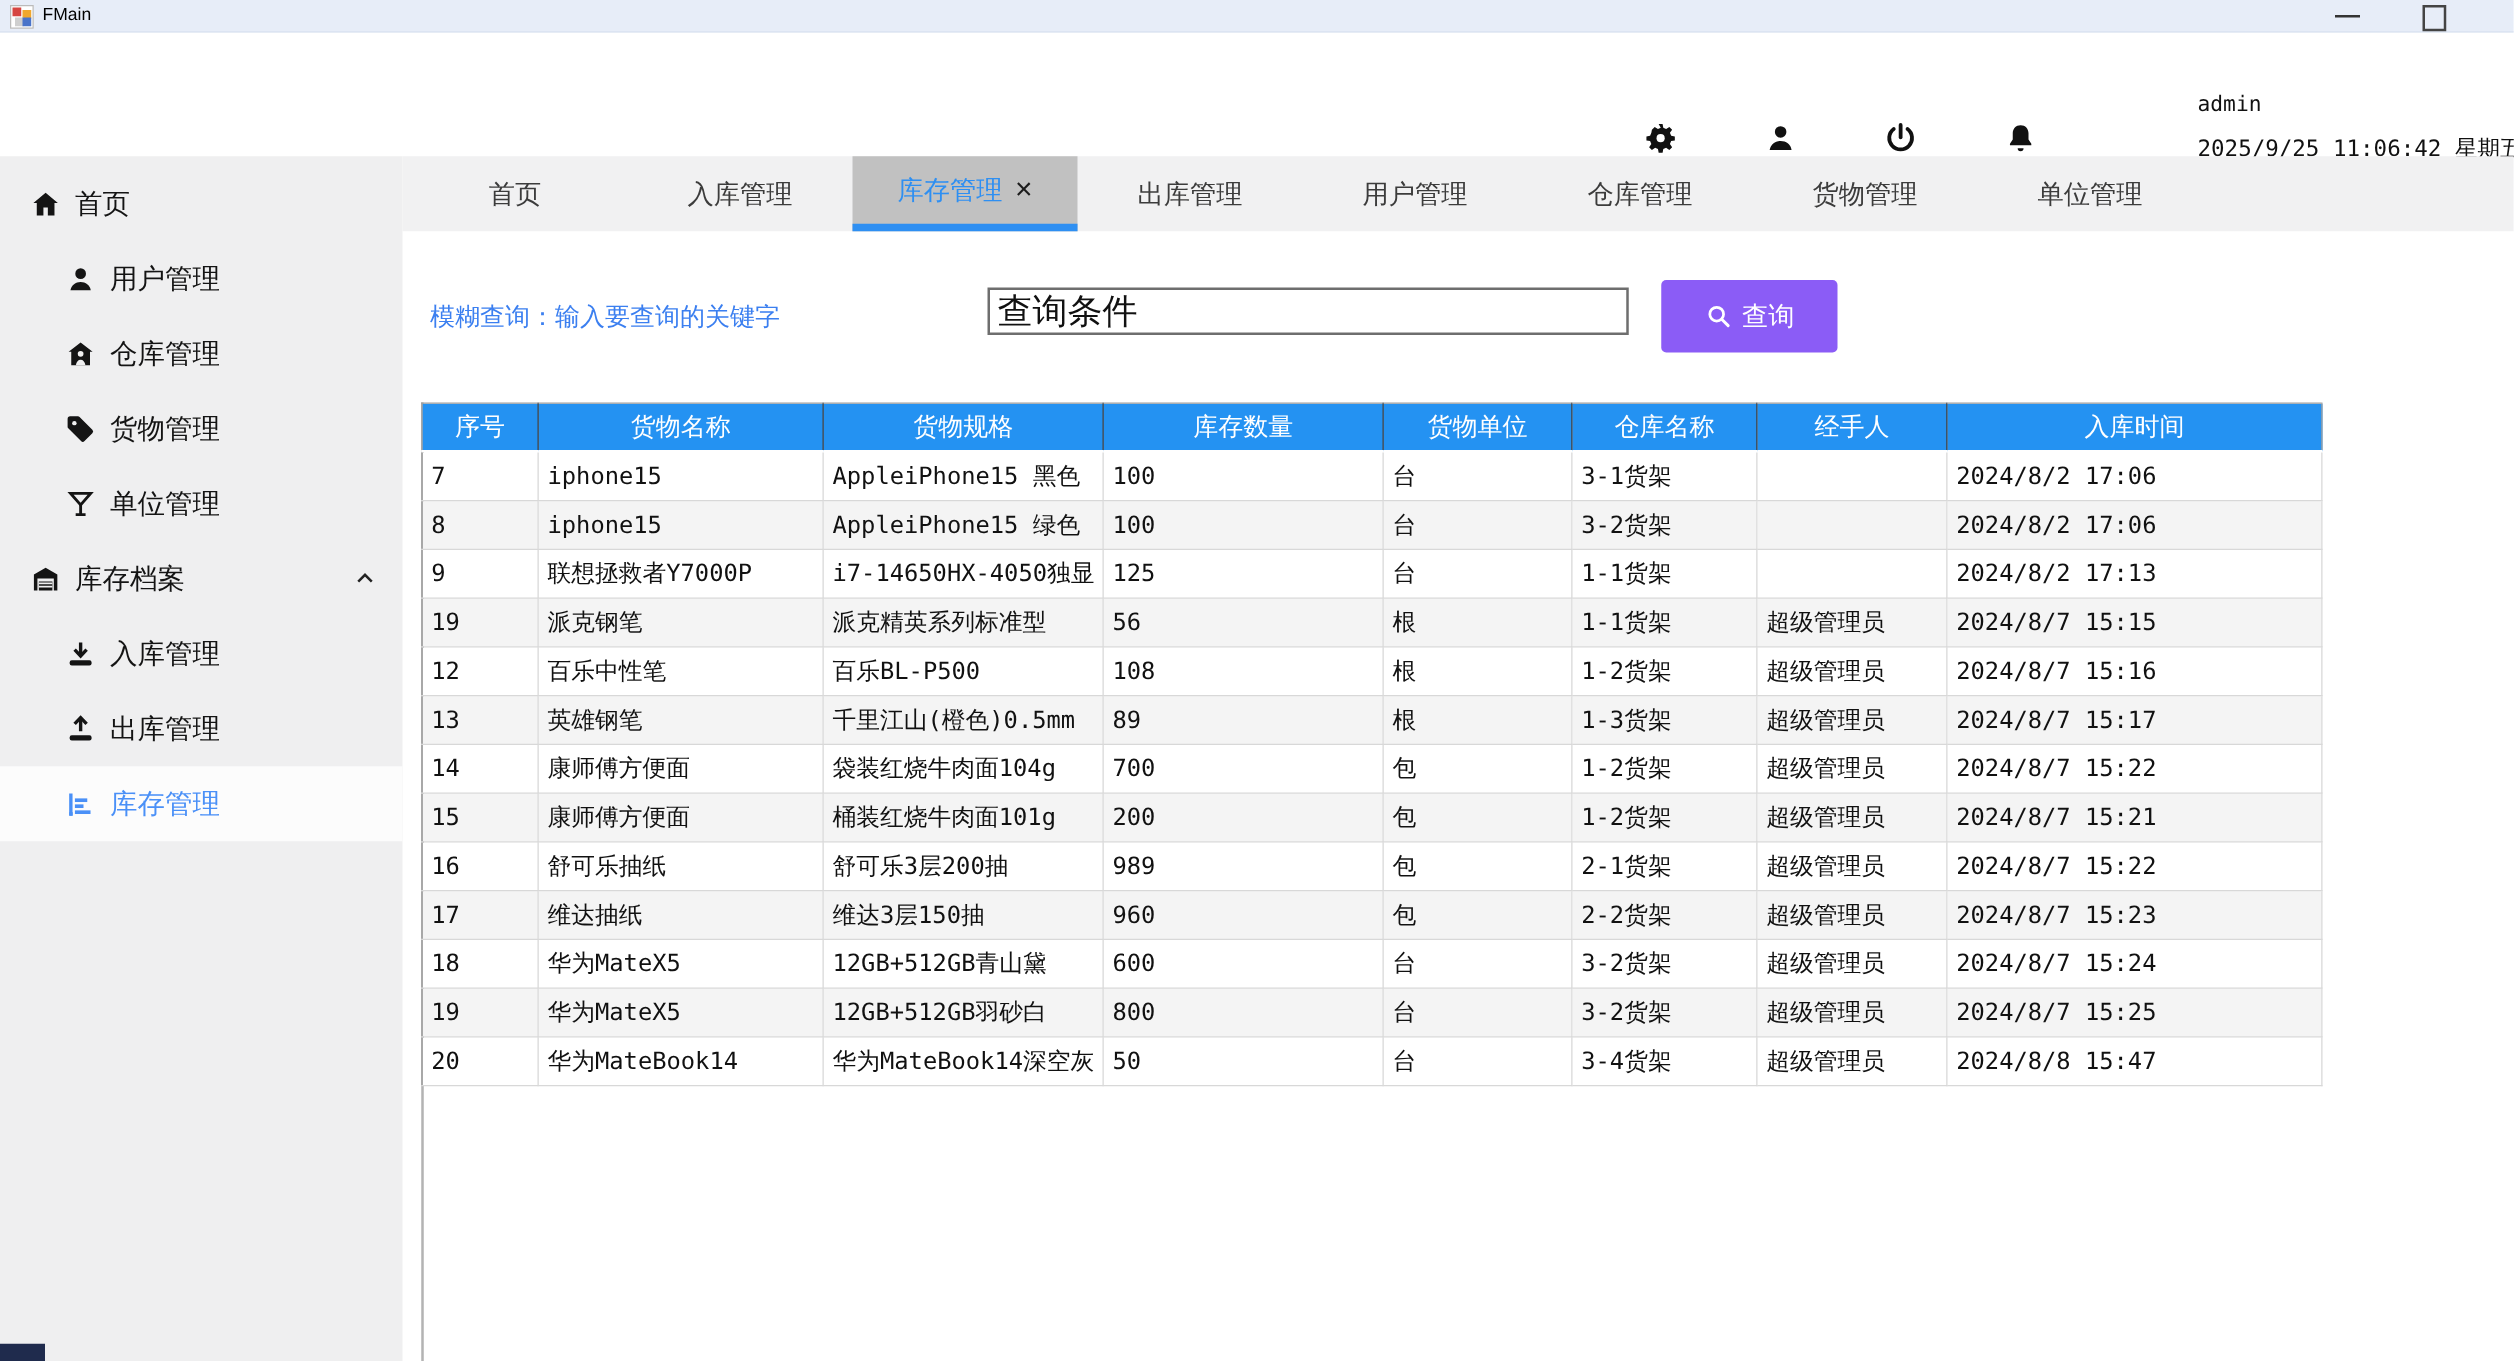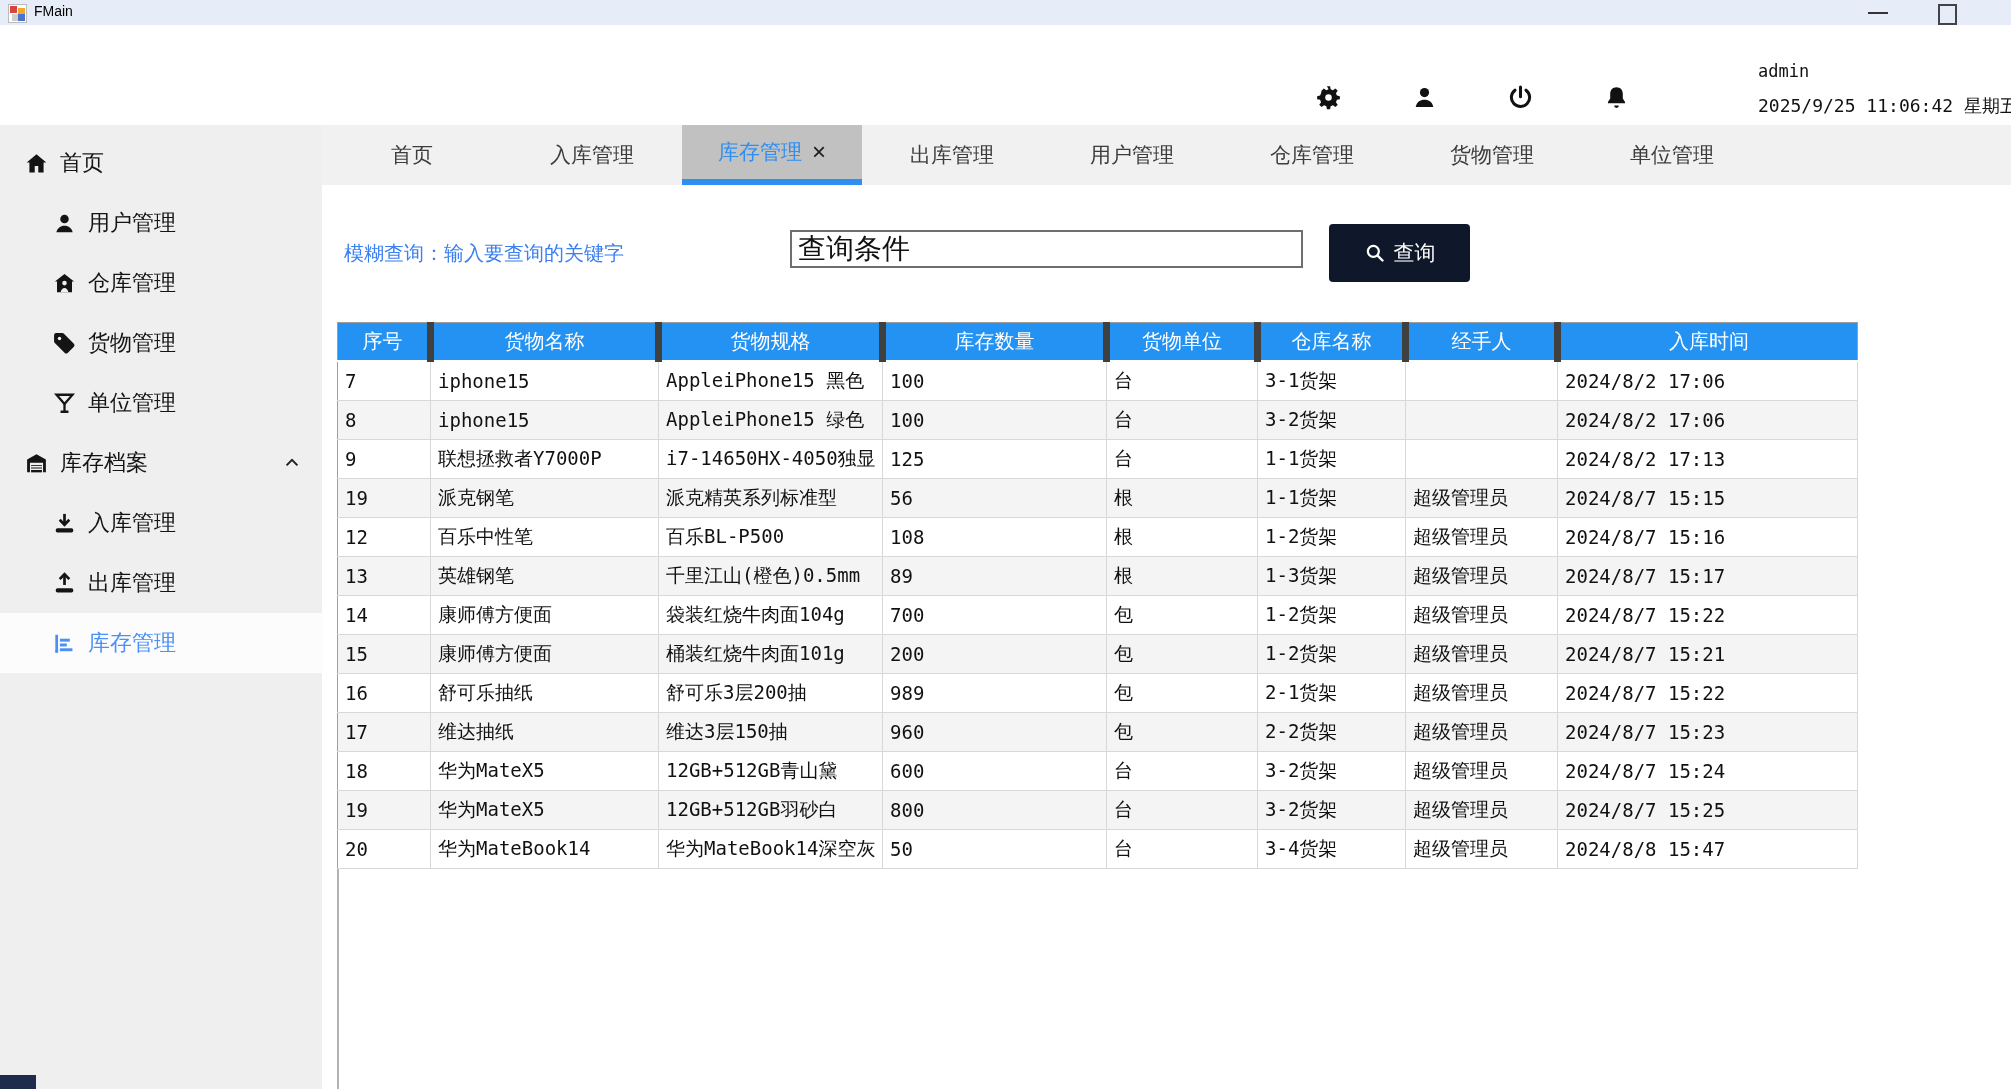--- a/index.html
+++ b/index.html
@@ -16,21 +16,21 @@
   .app-ico i{position:absolute;width:7px;height:7px;}
   .app-ico .q1{left:1px;top:1px;background:#d64541;}
   .app-ico .q2{left:9px;top:3px;background:#f0a72e;}
   .app-ico .q3{left:3px;top:9px;background:#cfcfcf;}
   .app-ico .q4{left:9px;top:9px;background:#4a74c9;}
   .win-title{position:absolute;left:34px;top:3px;font-size:14px;color:#000;}
   .btn-min{position:absolute;left:1868px;top:12px;width:20px;height:2px;background:#333;}
   .btn-max{position:absolute;left:1938px;top:4px;width:15px;height:17px;border:2px solid #444;background:transparent;}
 
   
-  .topbar{position:absolute;left:0;top:25px;width:100%;height:100px;background:#fff;}
+  .topbar{position:absolute;left:0;top:38px;width:100%;height:100px;background:#fff;}
   .hicons{position:absolute;left:1300px;top:44px;display:flex;gap:40px;}
   .hicon{width:56px;height:56px;display:flex;align-items:center;justify-content:center;color:#111;cursor:pointer;}
   .hicon svg{width:27px;height:27px;}
   .userblock{position:absolute;left:1758px;top:36px;font-family:"DejaVu Sans Mono","Liberation Mono",monospace;color:#111;}
   .userblock .uname{font-size:17px;}
   .userblock .udate{font-size:18px;margin-top:13px;white-space:nowrap;}
 
   
   .sidebar{position:absolute;left:0;top:125px;width:322px;height:964px;background:#efeff0;padding-top:8px;box-sizing:border-box;}
   .sb-item{position:relative;height:60px;display:flex;align-items:center;padding-left:24px;color:#141414;font-size:22px;cursor:pointer;}
@@ -43,30 +43,30 @@
 
   
   .tabstrip{position:absolute;left:322px;top:125px;width:1689px;height:60px;background:#f1f1f2;display:flex;}
   .tab{width:180px;height:60px;box-sizing:border-box;display:flex;align-items:center;justify-content:center;font-size:21px;color:#3c3c3c;cursor:pointer;}
   .tab.active{background:#c1c1c1;color:#2e8ff2;border-bottom:6px solid #2e8ff2;}
   .tab-close{margin-left:10px;font-size:24px;color:#1c1c1c;line-height:1;}
 
   
   .q-label{position:absolute;left:344px;top:240px;font-size:20px;color:#3b7ff0;}
   .q-input{position:absolute;left:790px;top:230px;width:497px;height:32px;border:2px solid #6e6e6e;font-size:28px;padding:1px 6px;font-family:"DejaVu Sans Mono","Liberation Mono",monospace;color:#111;background:#fff;outline:none;}
-  .q-btn{position:absolute;left:1329px;top:224px;width:141px;height:58px;background:#0f172a;border:none;border-radius:4px;color:#fff;font-size:21px;display:flex;align-items:center;justify-content:center;gap:8px;cursor:pointer;}
+  .q-btn{position:absolute;left:1329px;top:224px;width:141px;height:58px;background:#8b5cf6;border:none;border-radius:4px;color:#fff;font-size:21px;display:flex;align-items:center;justify-content:center;gap:8px;cursor:pointer;}
   .q-btn svg{width:22px;height:22px;}
 
   
   .tbl-left-ext{position:absolute;left:337px;top:322px;width:2px;height:767px;background:#b3b3b3;}
   .tbl-wrap{position:absolute;left:337px;top:322px;width:1520px;}
   table.grid{border-collapse:collapse;table-layout:fixed;width:1520px;border:1px solid #9e9e9e;
     font-family:"DejaVu Sans Mono","Liberation Mono",monospace;}
   table.grid th{background:#2492f2;color:#fff;font-weight:normal;font-size:20px;height:37px;
-    border-right:7px solid #404040;border-bottom:2px solid #fff;text-align:center;padding:0;cursor:pointer;
+    border-right:1px solid #404040;border-bottom:2px solid #fff;text-align:center;padding:0;cursor:pointer;
     font-family:"Liberation Sans","DejaVu Sans",sans-serif;}
   table.grid th:last-child{border-right:1px solid #9e9e9e;}
   table.grid td{font-size:19px;color:#111;height:38px;border-right:1px solid #d8d8d8;border-bottom:1px solid #d8d8d8;
     padding:0 0 0 7px;white-space:nowrap;overflow:hidden;background:#fff;}
   table.grid tr.alt td{background:#f4f4f4;}
 
   .corner-mark{position:absolute;left:0;top:1075px;width:36px;height:14px;background:#1f2b4d;}
 </style>
 </head>
 <body>

